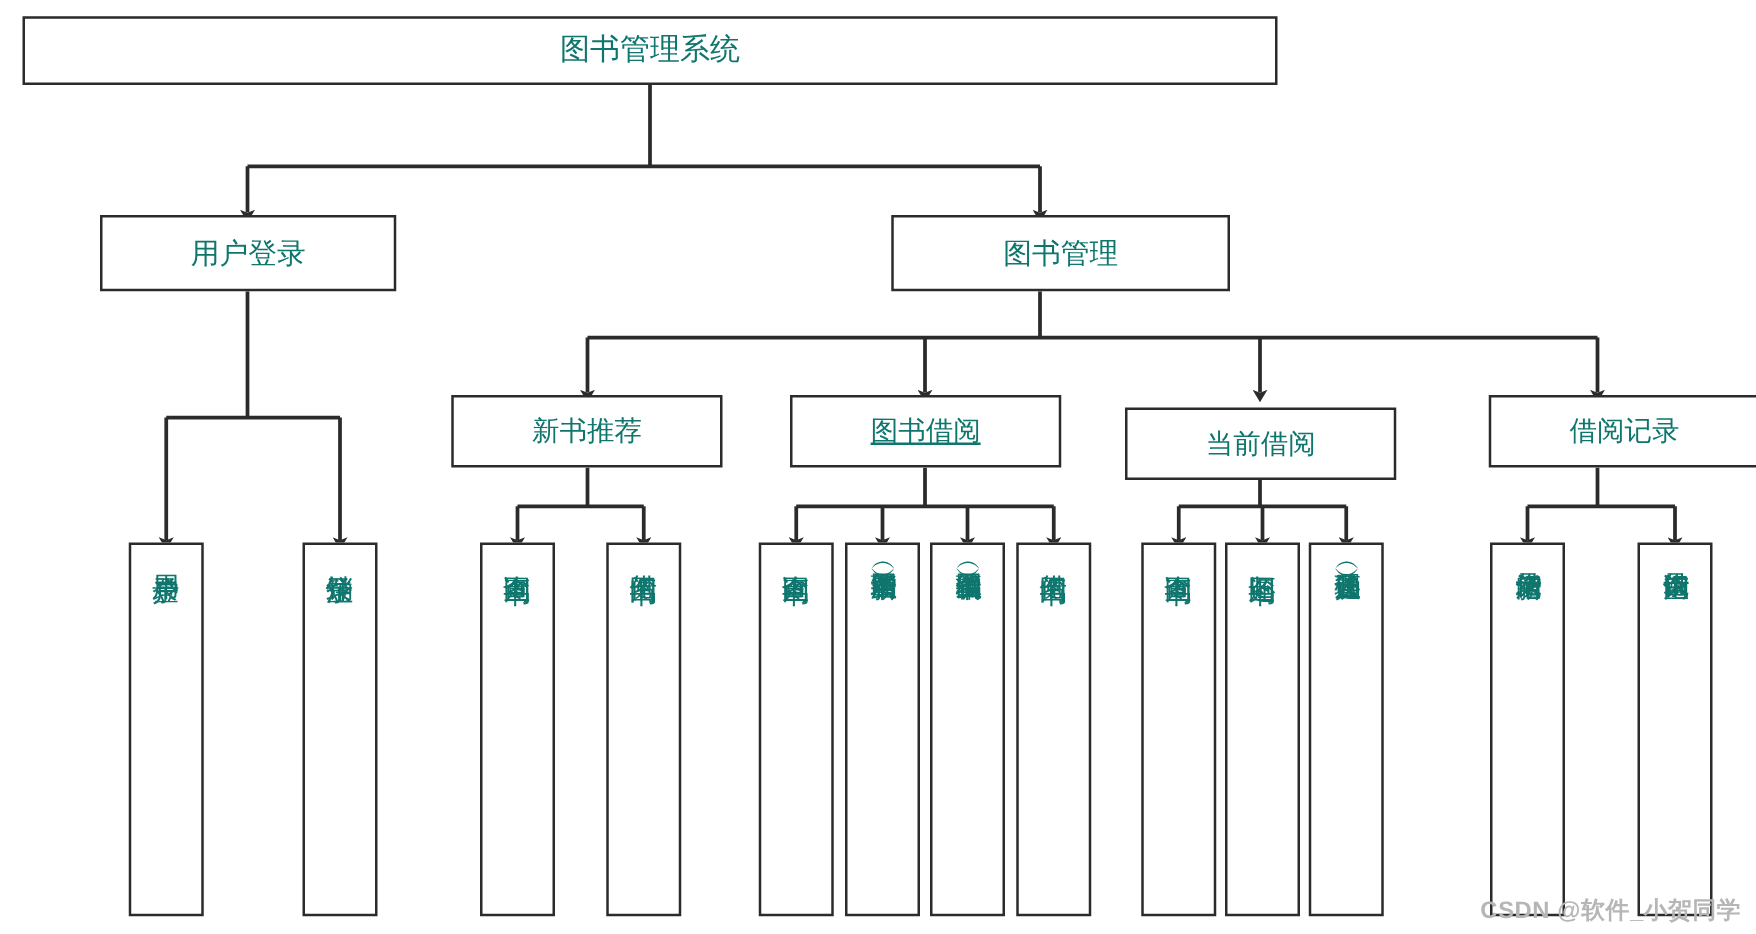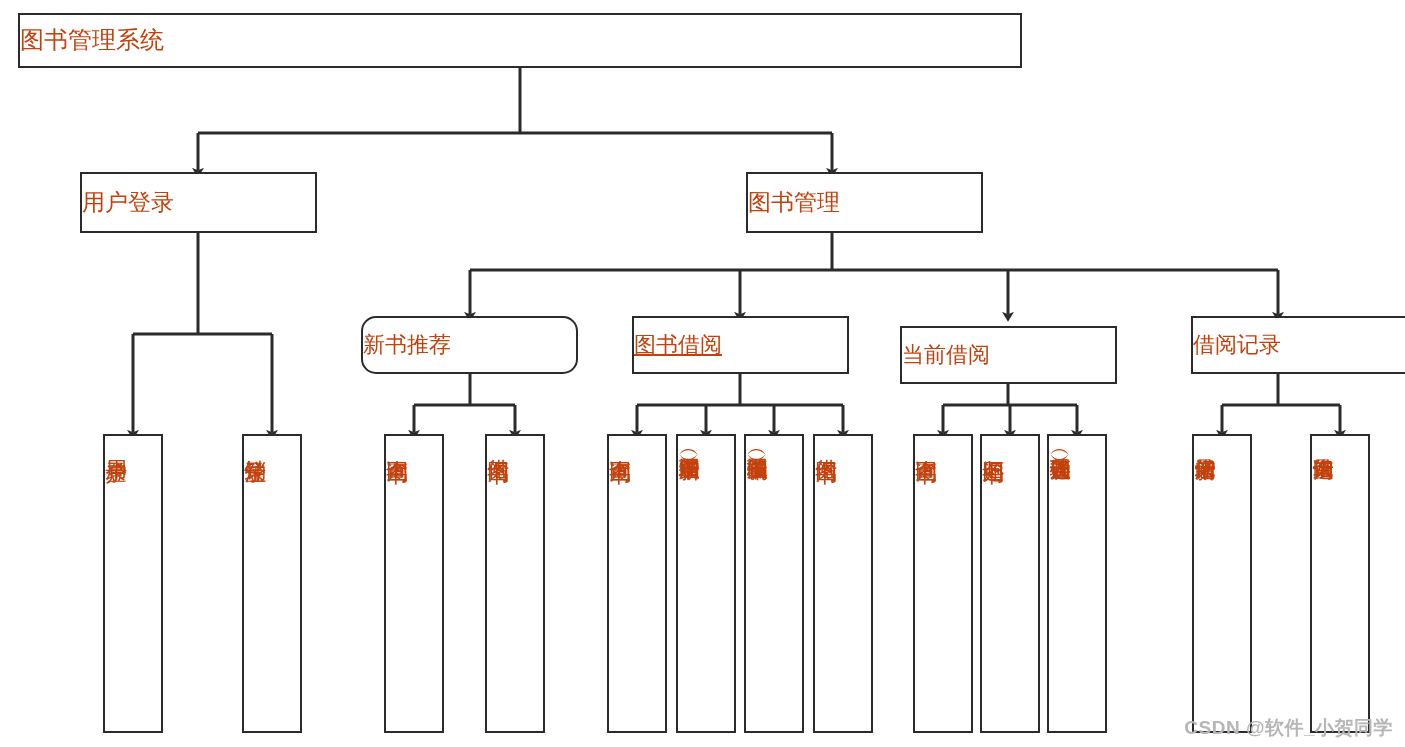--- a/index.html
+++ b/index.html
@@ -26,22 +26,22 @@
     height: 747px;
     pointer-events: none;
   }
   .node {
     position: absolute;
     box-sizing: border-box;
     background: #ffffff;
     border: 2px solid #2b2b2b;
     display: flex;
     align-items: center;
-    justify-content: flex-start;
-    color: #c2410c;
+    justify-content: center;
+    color: #0f766e;
     z-index: 2;
   }
   .node .node-label {
     display: block;
     text-align: center;
     line-height: 1.18;
     white-space: nowrap;
   }
   .node-root .node-label {
     font-size: 24px;
@@ -136,25 +136,25 @@
   </svg>
 
   <div class="node node-root" style="left:18px; top:13px; width:1004px; height:55px;">
     <span class="node-label">图书管理系统</span>
   </div>
 
   <div class="node node-l1" style="left:80px; top:172px; width:237px; height:61px;">
     <span class="node-label">用户登录</span>
   </div>
 
-  <div class="node node-l1" style="left:746px; top:172px; width:237px; height:61px;">
+  <div class="node node-l1" style="left:713px; top:172px; width:271px; height:61px;">
     <span class="node-label">图书管理</span>
   </div>
 
-  <div class="node node-l2" style="left:361px; top:316px; width:217px; height:58px;border-radius:15px;">
+  <div class="node node-l2" style="left:361px; top:316px; width:217px; height:58px;">
     <span class="node-label">新书推荐</span>
   </div>
 
   <div class="node node-l2" style="left:632px; top:316px; width:217px; height:58px;text-decoration:underline;">
     <span class="node-label">图书借阅</span>
   </div>
 
   <div class="node node-l2" style="left:900px; top:316px; width:217px; height:58px;margin-top:10px;">
     <span class="node-label">当前借阅</span>
   </div>

